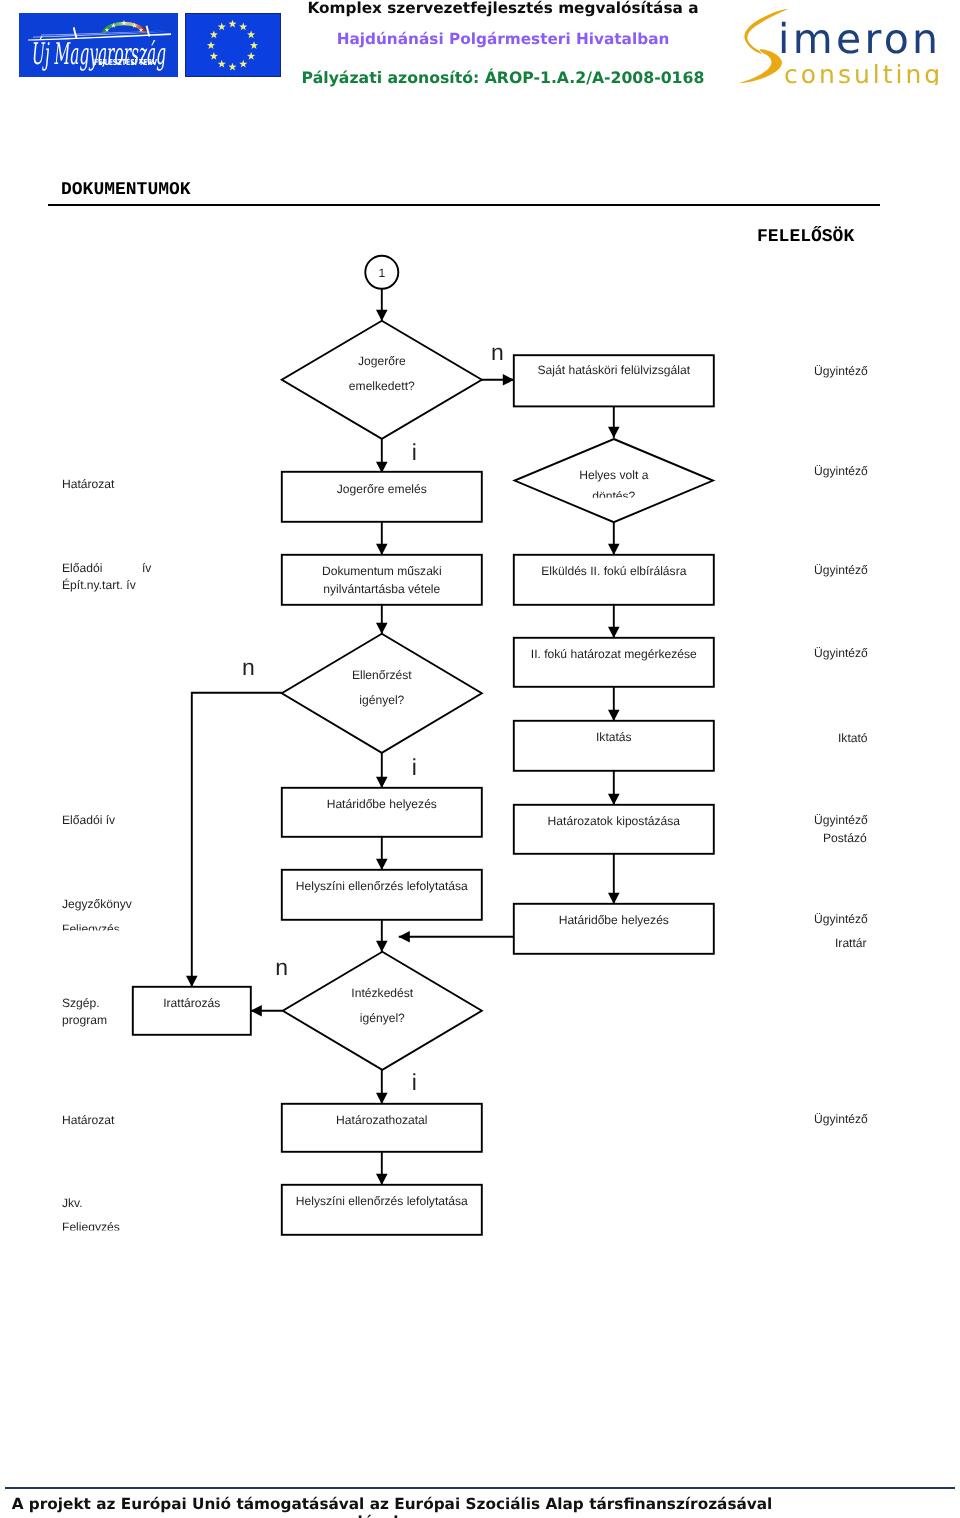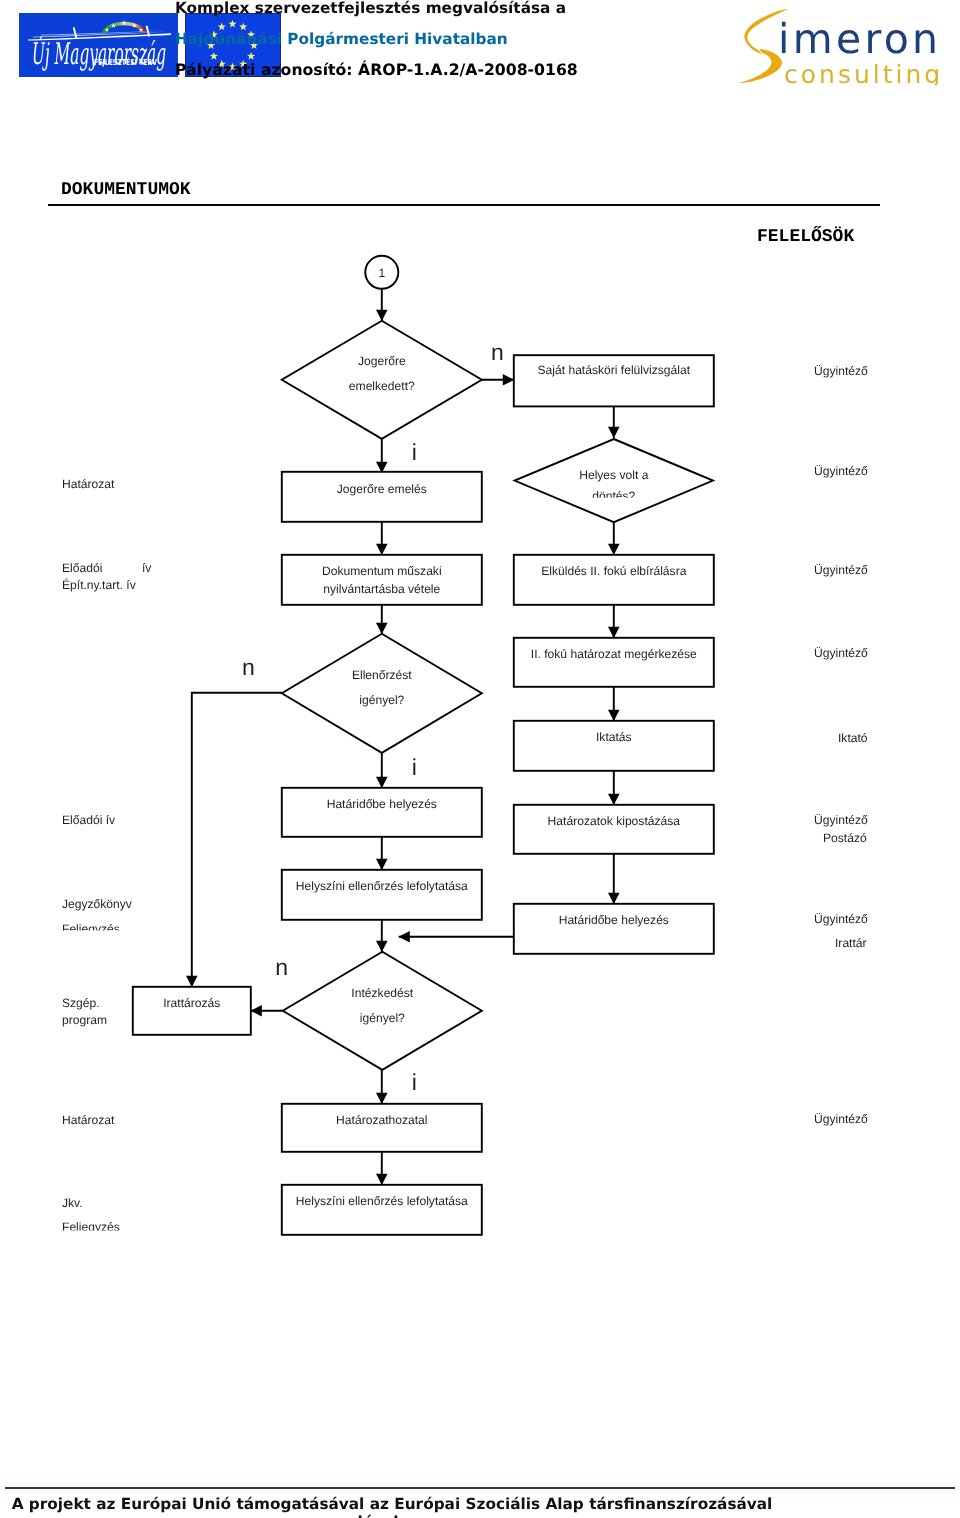--- a/index.html
+++ b/index.html
@@ -2,23 +2,23 @@
 <html><head>
 <meta charset="utf-8">
 <style>
   html,body{margin:0;padding:0;background:#fff;}
   body{width:960px;height:1518px;font-family:"Liberation Sans",sans-serif;overflow:hidden;position:relative;-webkit-font-smoothing:antialiased;text-rendering:geometricPrecision;}
   .page{position:absolute;left:0;top:0;width:960px;height:1518px;background:#fff;}
 
   
   .logo-uj{position:absolute;left:19px;top:13px;width:159px;height:80px;}
   .logo-eu{position:absolute;left:185px;top:13px;width:96px;height:64px;}
-  .hdr-l1{position:absolute;left:175px;top:-1px;width:656px;text-align:left;font-family:"DejaVu Sans",sans-serif;font-weight:bold;font-size:15.3px;color:#0d0d0d;}
-  .hdr-l2{position:absolute;left:175px;top:30px;width:656px;font-family:"DejaVu Sans",sans-serif;font-weight:bold;font-size:15.3px;color:#0369a1;}
-  .hdr-l3{position:absolute;left:175px;top:60px;width:656px;text-align:left;font-family:"DejaVu Sans",sans-serif;font-weight:bold;font-size:15.7px;color:#000000;}
+  .hdr-l1{position:absolute;left:175px;top:-1px;width:656px;text-align:center;font-family:"DejaVu Sans",sans-serif;font-weight:bold;font-size:15.3px;color:#0d0d0d;}
+  .hdr-l2{position:absolute;left:175px;top:30px;width:656px;text-align:center;font-family:"DejaVu Sans",sans-serif;font-weight:bold;font-size:15.3px;color:#8b5cf6;}
+  .hdr-l3{position:absolute;left:175px;top:68px;width:656px;text-align:center;font-family:"DejaVu Sans",sans-serif;font-weight:bold;font-size:15.7px;color:#15803d;}
   .logo-sim{position:absolute;left:738px;top:5px;width:210px;height:85px;}
 
   
   .colhead{position:absolute;font-family:Liberation Mono, monospace;font-weight:bold;font-size:18px;color:#000;white-space:nowrap;}
   .colrule{position:absolute;background:#000;}
 
   
   .ftr-rule{position:absolute;left:5px;top:1487px;width:950px;height:1.6px;background:#1f3864;}
   .ftr-text{position:absolute;left:0px;top:1495px;width:784px;text-align:center;font-family:"DejaVu Sans",sans-serif;font-weight:bold;font-size:15.3px;color:#111;}
 

